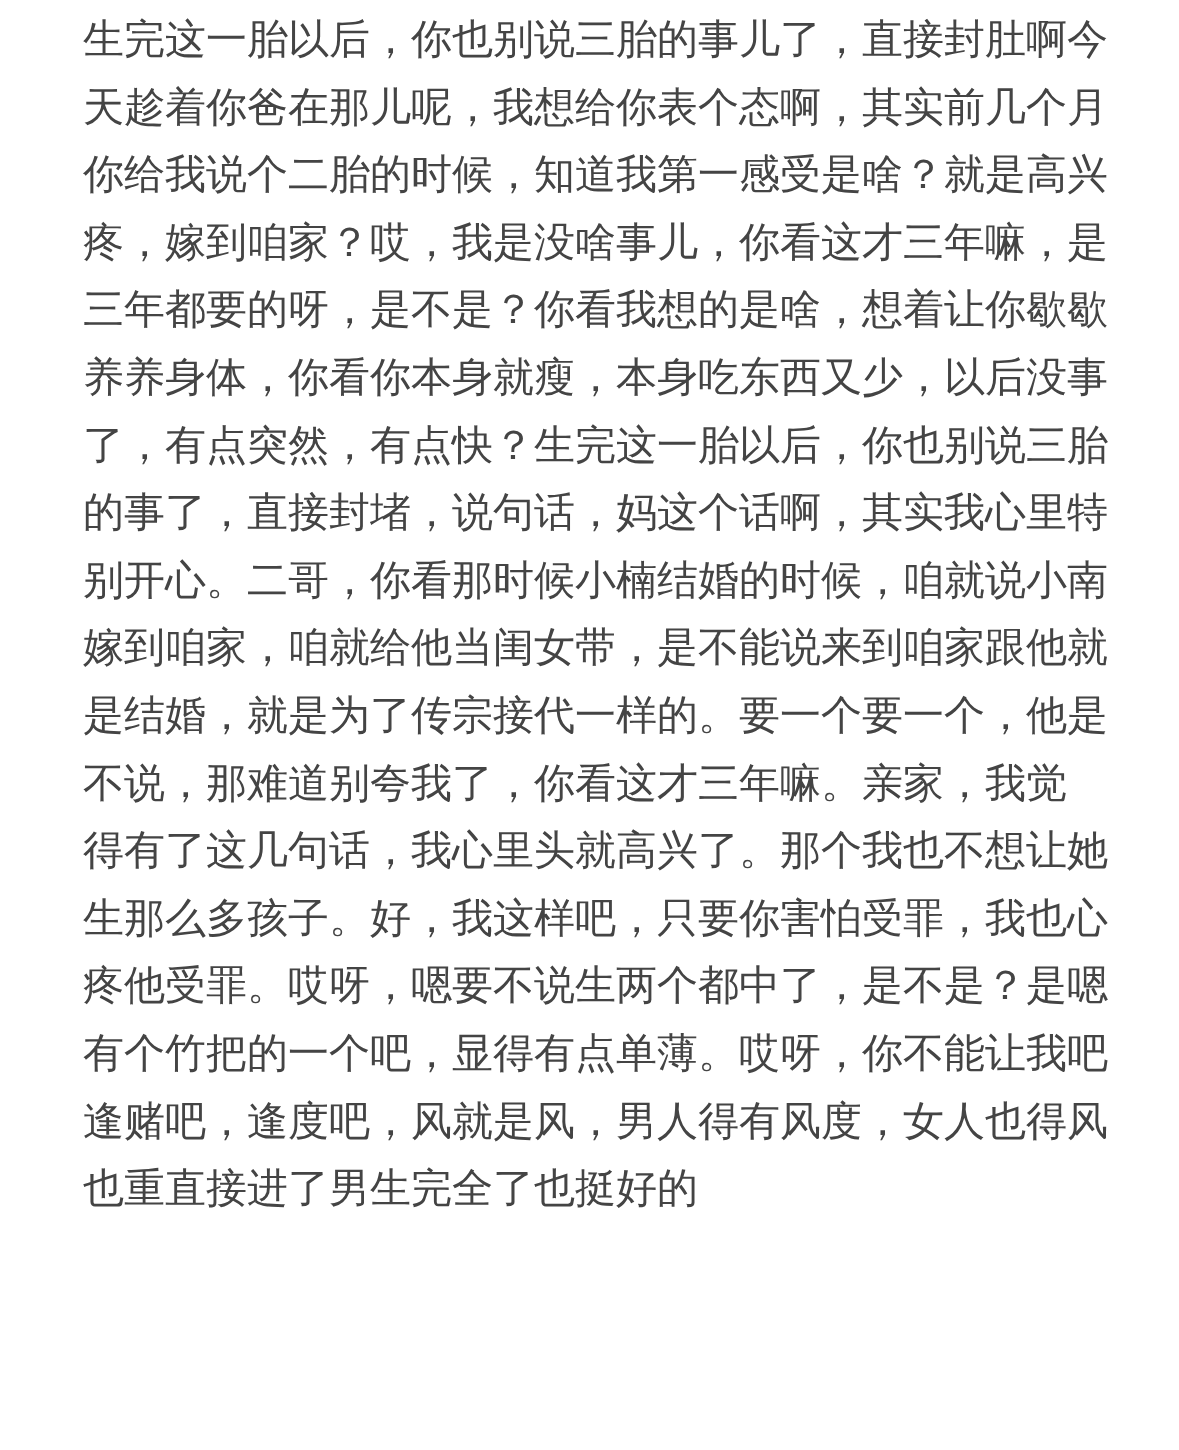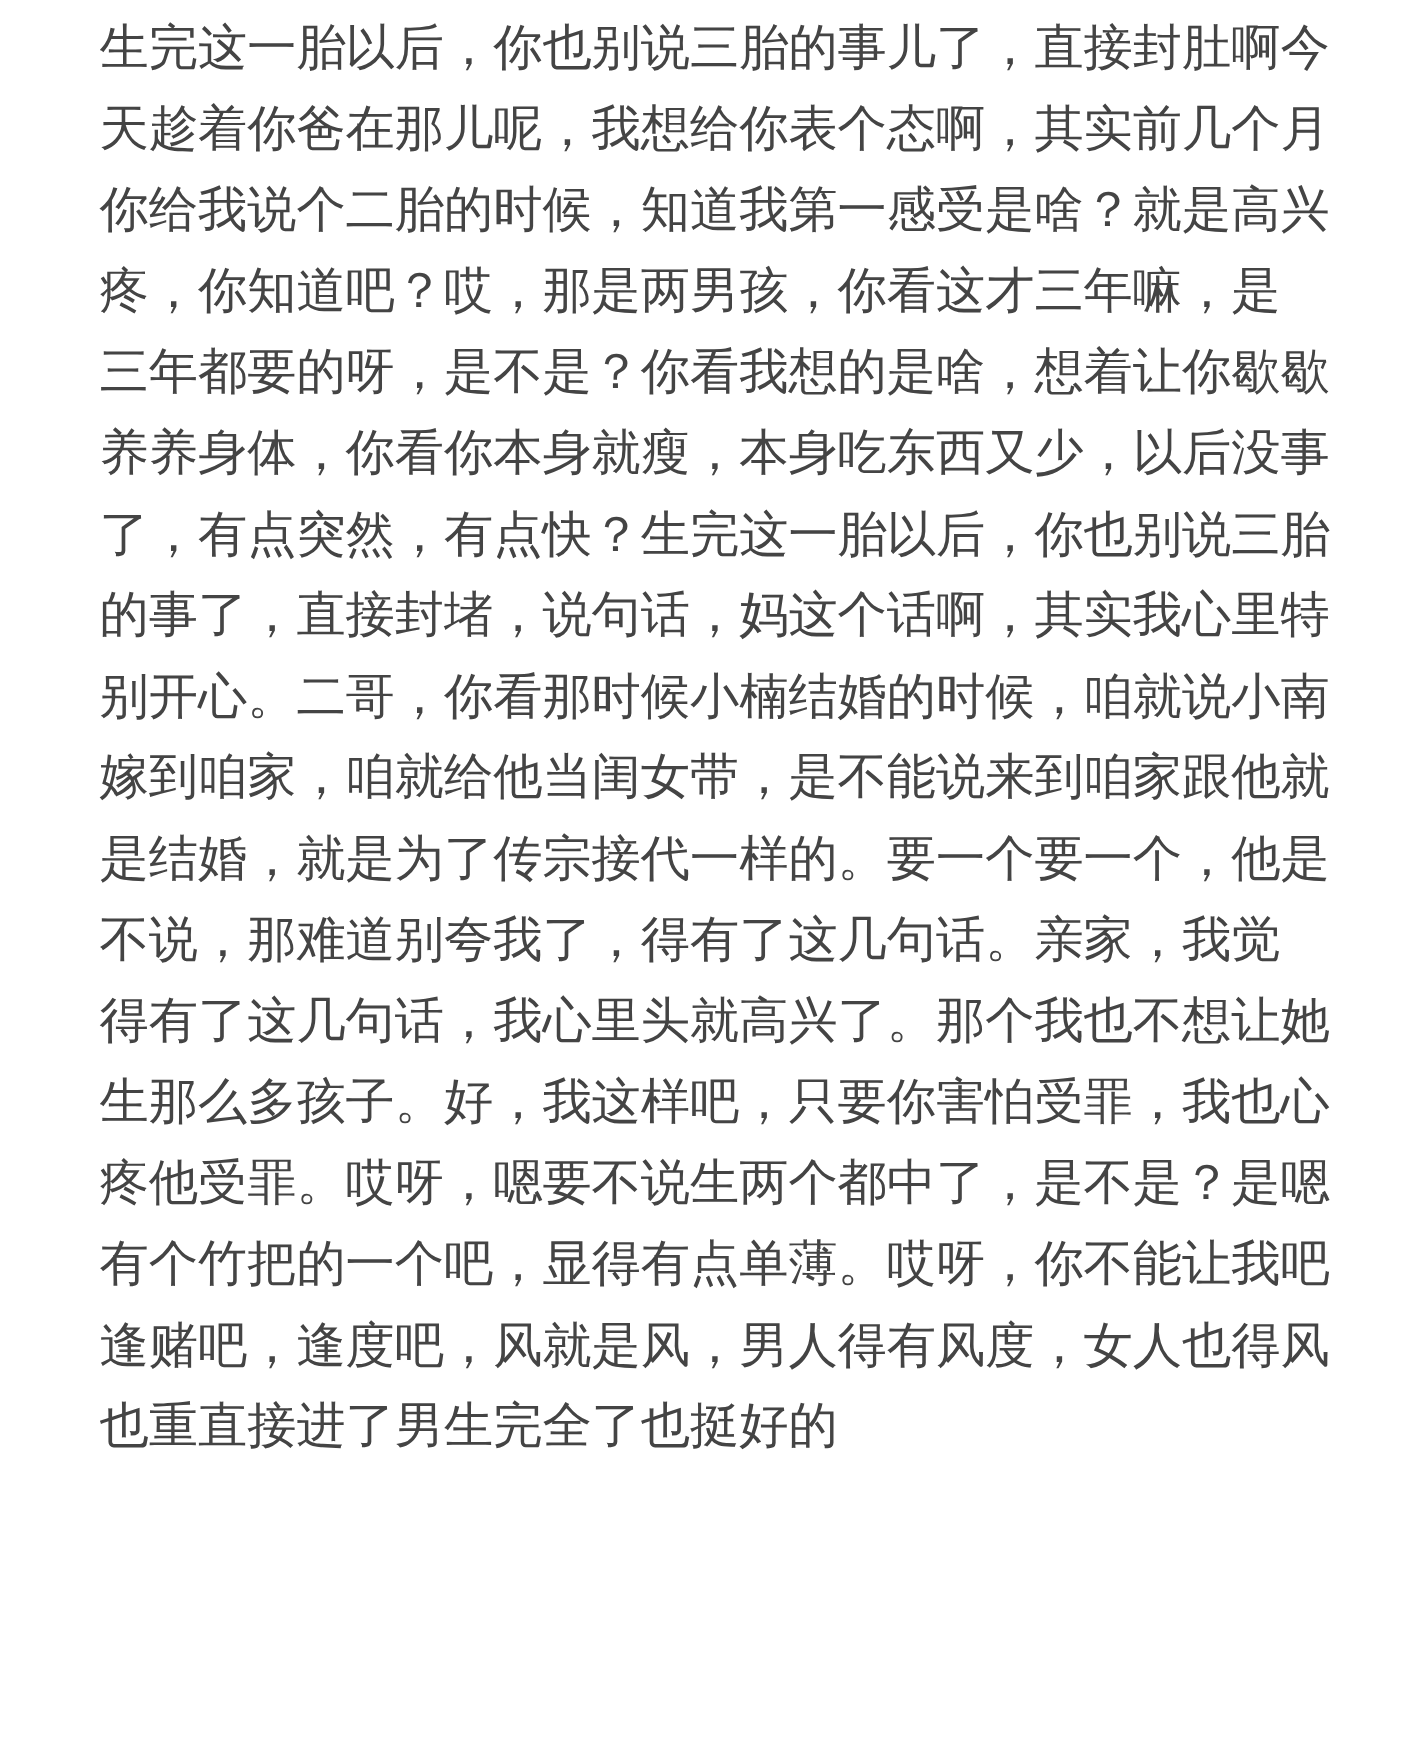--- a/index.html
+++ b/index.html
@@ -32,29 +32,29 @@
   }
 </style>
 </head>
 <body>
 
 <div class="page">
   <div class="transcript">
     <div class="line">生完这一胎以后，你也别说三胎的事儿了，直接封肚啊今</div>
     <div class="line">天趁着你爸在那儿呢，我想给你表个态啊，其实前几个月</div>
     <div class="line">你给我说个二胎的时候，知道我第一感受是啥？就是高兴</div>
-    <div class="line">疼，你知道吧？哎，那是两男孩，你看这才三年嘛，是</div>
+    <div class="line">疼，嫁到咱家？哎，我是没啥事儿，你看这才三年嘛，是</div>
     <div class="line">三年都要的呀，是不是？你看我想的是啥，想着让你歇歇</div>
     <div class="line">养养身体，你看你本身就瘦，本身吃东西又少，以后没事</div>
     <div class="line">了，有点突然，有点快？生完这一胎以后，你也别说三胎</div>
     <div class="line">的事了，直接封堵，说句话，妈这个话啊，其实我心里特</div>
     <div class="line">别开心。二哥，你看那时候小楠结婚的时候，咱就说小南</div>
     <div class="line">嫁到咱家，咱就给他当闺女带，是不能说来到咱家跟他就</div>
     <div class="line">是结婚，就是为了传宗接代一样的。要一个要一个，他是</div>
-    <div class="line">不说，那难道别夸我了，得有了这几句话。亲家，我觉</div>
+    <div class="line">不说，那难道别夸我了，你看这才三年嘛。亲家，我觉</div>
     <div class="line">得有了这几句话，我心里头就高兴了。那个我也不想让她</div>
     <div class="line">生那么多孩子。好，我这样吧，只要你害怕受罪，我也心</div>
     <div class="line">疼他受罪。哎呀，嗯要不说生两个都中了，是不是？是嗯</div>
     <div class="line">有个竹把的一个吧，显得有点单薄。哎呀，你不能让我吧</div>
     <div class="line">逢赌吧，逢度吧，风就是风，男人得有风度，女人也得风</div>
     <div class="line">也重直接进了男生完全了也挺好的</div>
   </div>
 </div>
 
 </body></html>

